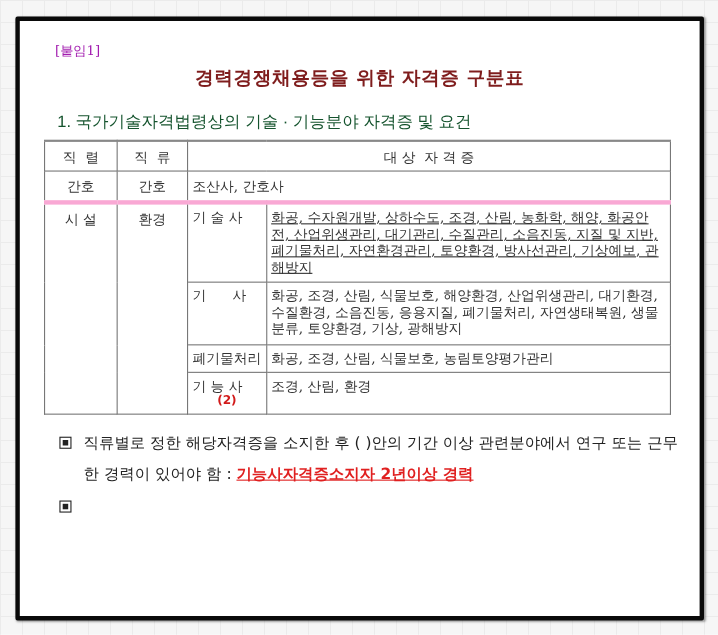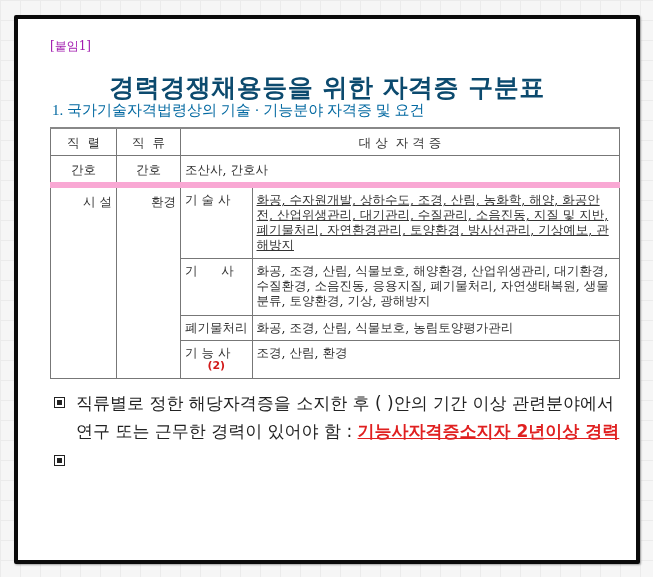--- a/index.html
+++ b/index.html
@@ -13,48 +13,48 @@
     font-family: "DejaVu Serif", serif;
     color:#222;
   }
   .frame {
     position:absolute; left:14px; top:15px; width:618px; height:541px;
     background:#fff; border:4px solid #0a0a0a; border-radius:2px;
     box-shadow: 1px 1px 2px rgba(0,0,0,0.35);
   }
   .attach { position:absolute; left:32px; top:19px; font-size:12px; color:#a21caf; }
   .title {
-    position:absolute; left:0; right:0; top:52px; text-align:center;
-    font-size:25px; font-weight:bold; letter-spacing:0.5px; color:#0c4a6e;
+    position:absolute; left:0; right:0; top:40px; text-align:center;
+    font-size:17px; font-weight:bold; letter-spacing:0.5px; color:#7f1d1d;
   }
   .subtitle {
-    position:absolute; left:34px; top:82px; font-size:15px; color:#0369a1;
-    font-family: Liberation Serif, serif;
+    position:absolute; left:34px; top:82px; font-size:15px; color:#14532d;
+    font-family: Liberation Sans, sans-serif;
   }
   table.qual {
-    position:absolute; left:32px; top:108px; width:570px;
+    position:absolute; left:22px; top:108px; width:570px;
     border-collapse:collapse; font-size:12.5px; color:#333;
     border-top:2px solid #888;
   }
   table.qual td {
     border:1px solid #777; padding:0 4px; vertical-align:top;
     line-height:15px;
   }
   table.qual tr.hdr td { height:26px; vertical-align:middle; text-align:center; }
-  table.qual tr.nurse td { height:26px; vertical-align:middle; border-bottom:6px solid #f9a8d4; }
+  table.qual tr.nurse td { height:26px; vertical-align:middle; border-bottom:4px solid #f9a8d4; }
   .c-series { width:57px; text-align:center; }
   .c-kind { width:55px; text-align:center; }
   .c-sub { width:58px; white-space:nowrap; padding-top:4px !important; }
   td.content { border-left:1px dotted #888 !important; padding-top:4px !important; padding-bottom:3px !important; }
-  td.cell-top { padding-top:6px !important;text-align:right; }
+  td.cell-top { padding-top:6px !important; }
   .red-note { display:block; text-align:center; color:#d21b1b; font-weight:bold;
     font-family:"DejaVu Sans", sans-serif; font-size:11px; line-height:12px; }
   .notes {
     position:absolute; left:34px; top:370px; width:570px;
-    font-family:"DejaVu Sans", sans-serif; font-size:17px; color:#222;
+    font-family:"DejaVu Sans", sans-serif; font-size:14px; color:#222;
   }
   .note { position:relative; padding-left:24px; line-height:28px; margin-bottom:2px; }
   .bullet {
     position:absolute; left:2px; top:8px; width:11px; height:11px;
     border:1px solid #222; box-sizing:border-box;
   }
   .bullet::after { content:""; position:absolute; left:2px; top:2px; width:5px; height:5px; background:#222; }
   .highlight {
     color:#e02020; font-weight:bold; text-decoration:underline;
   }

